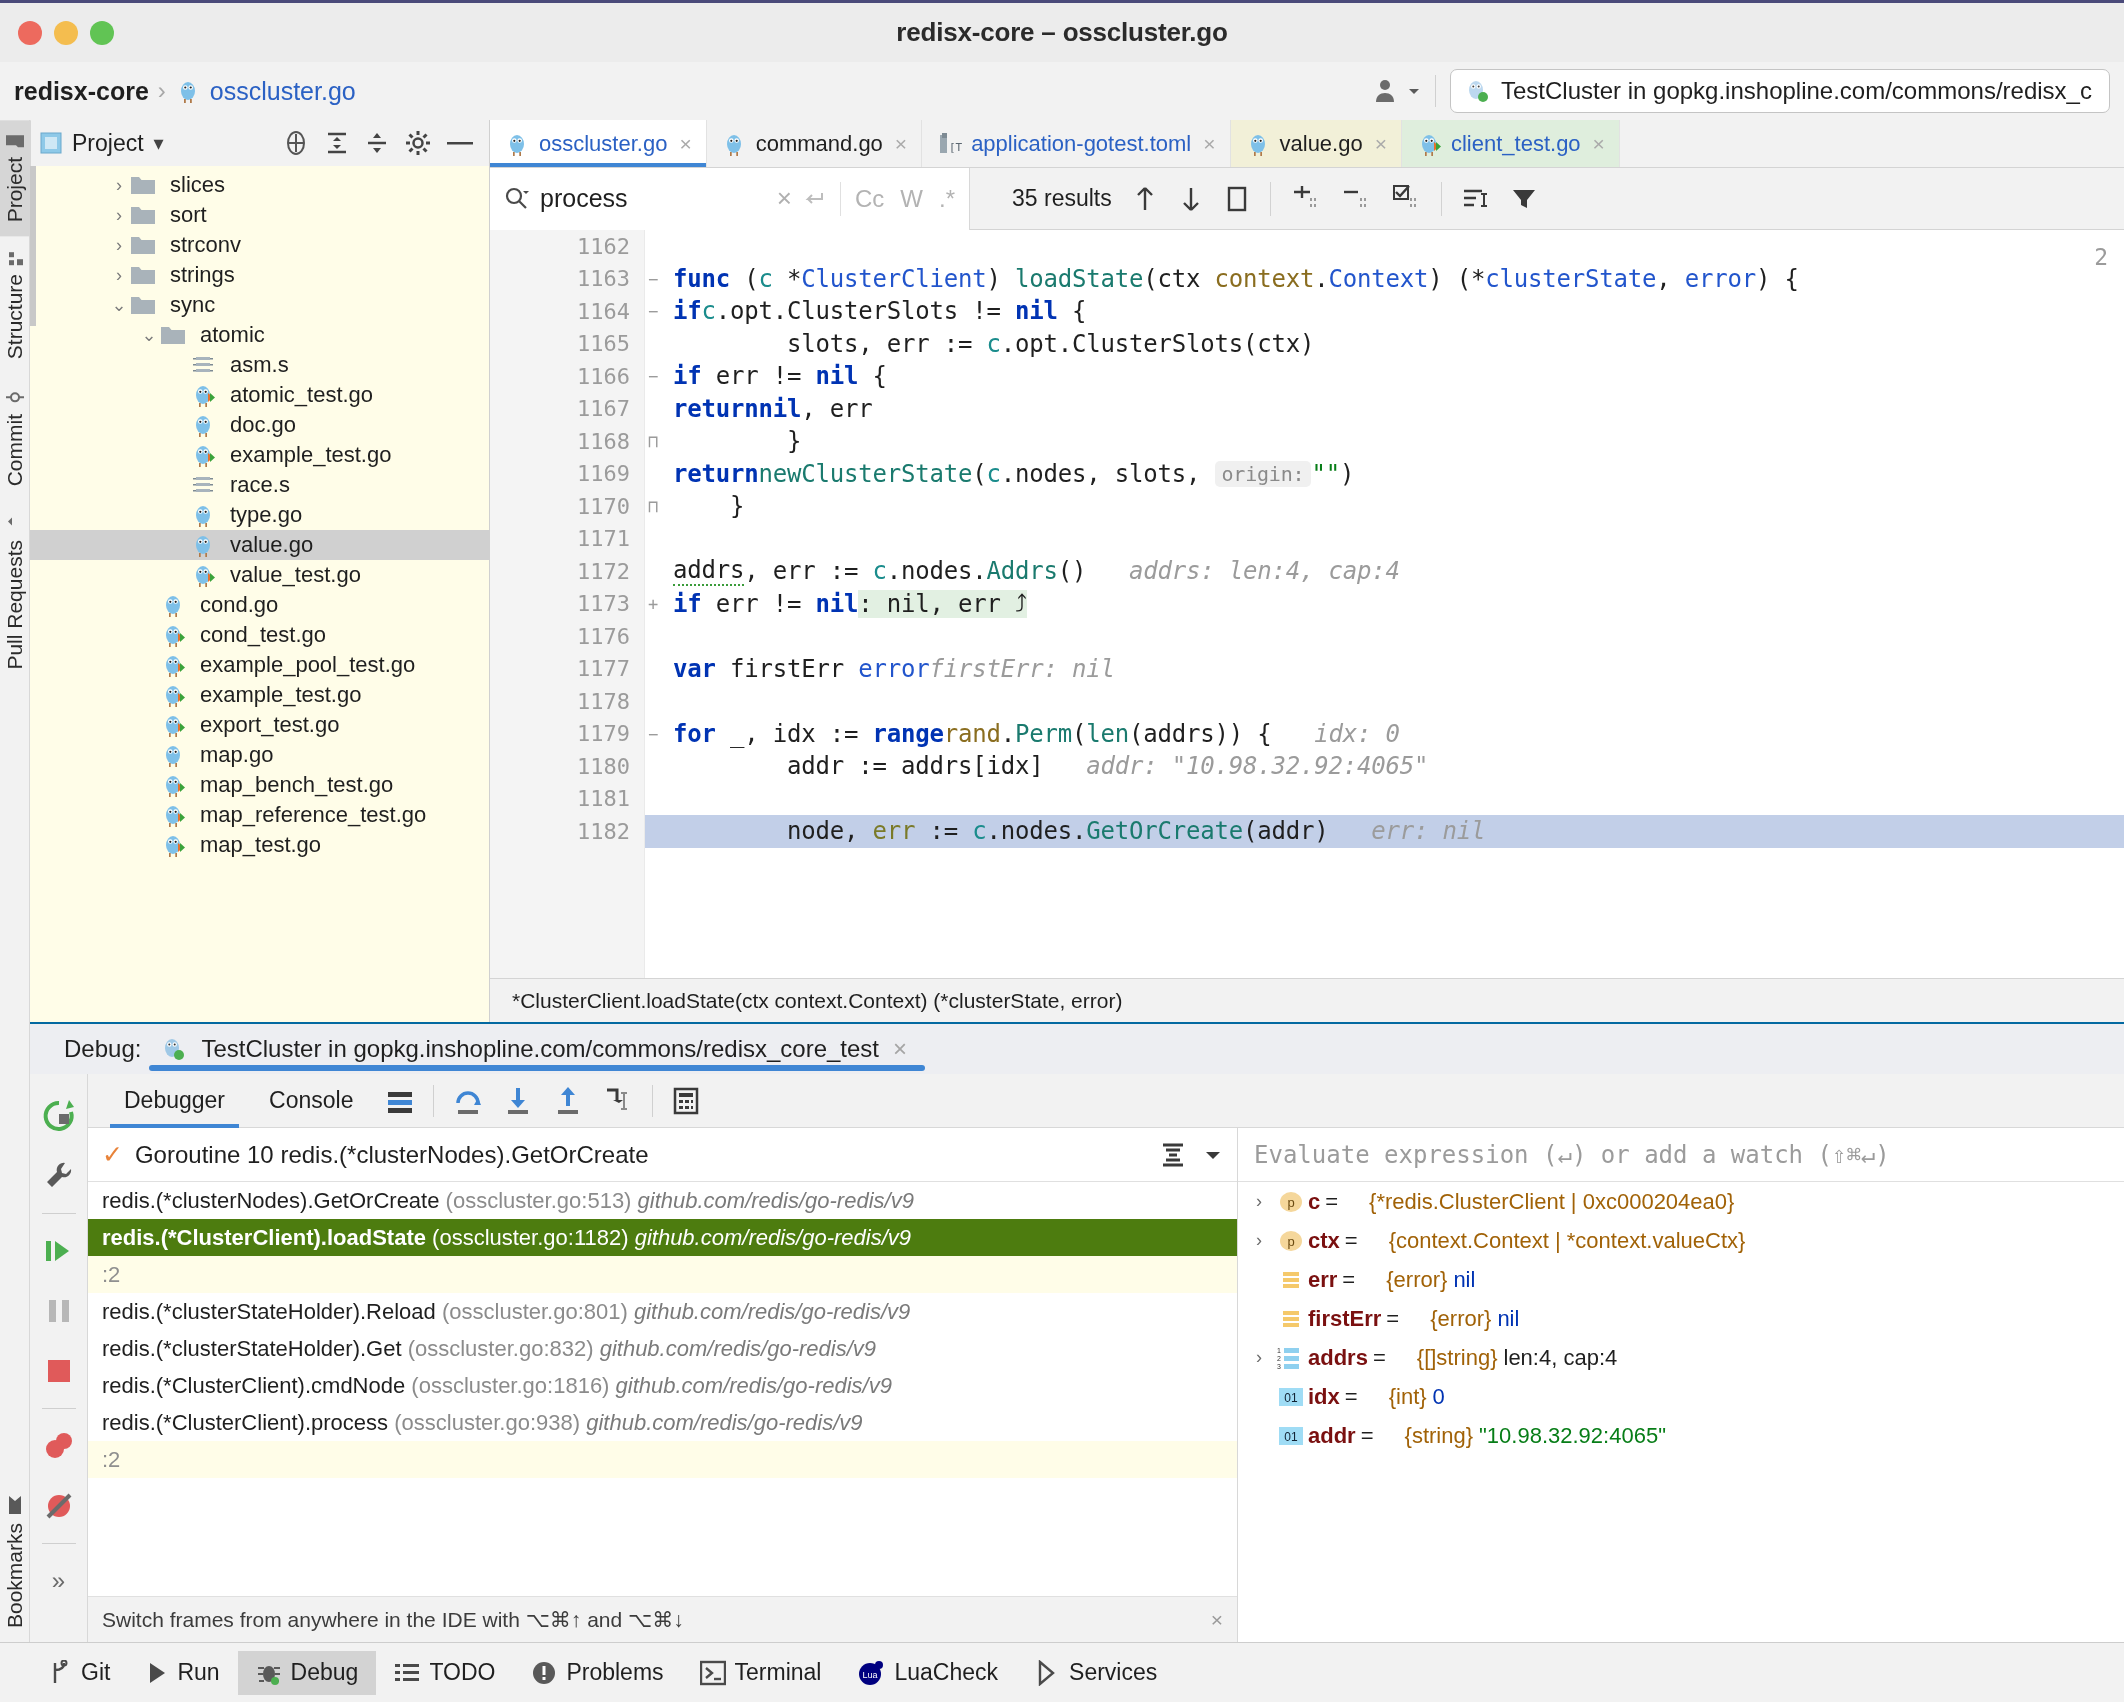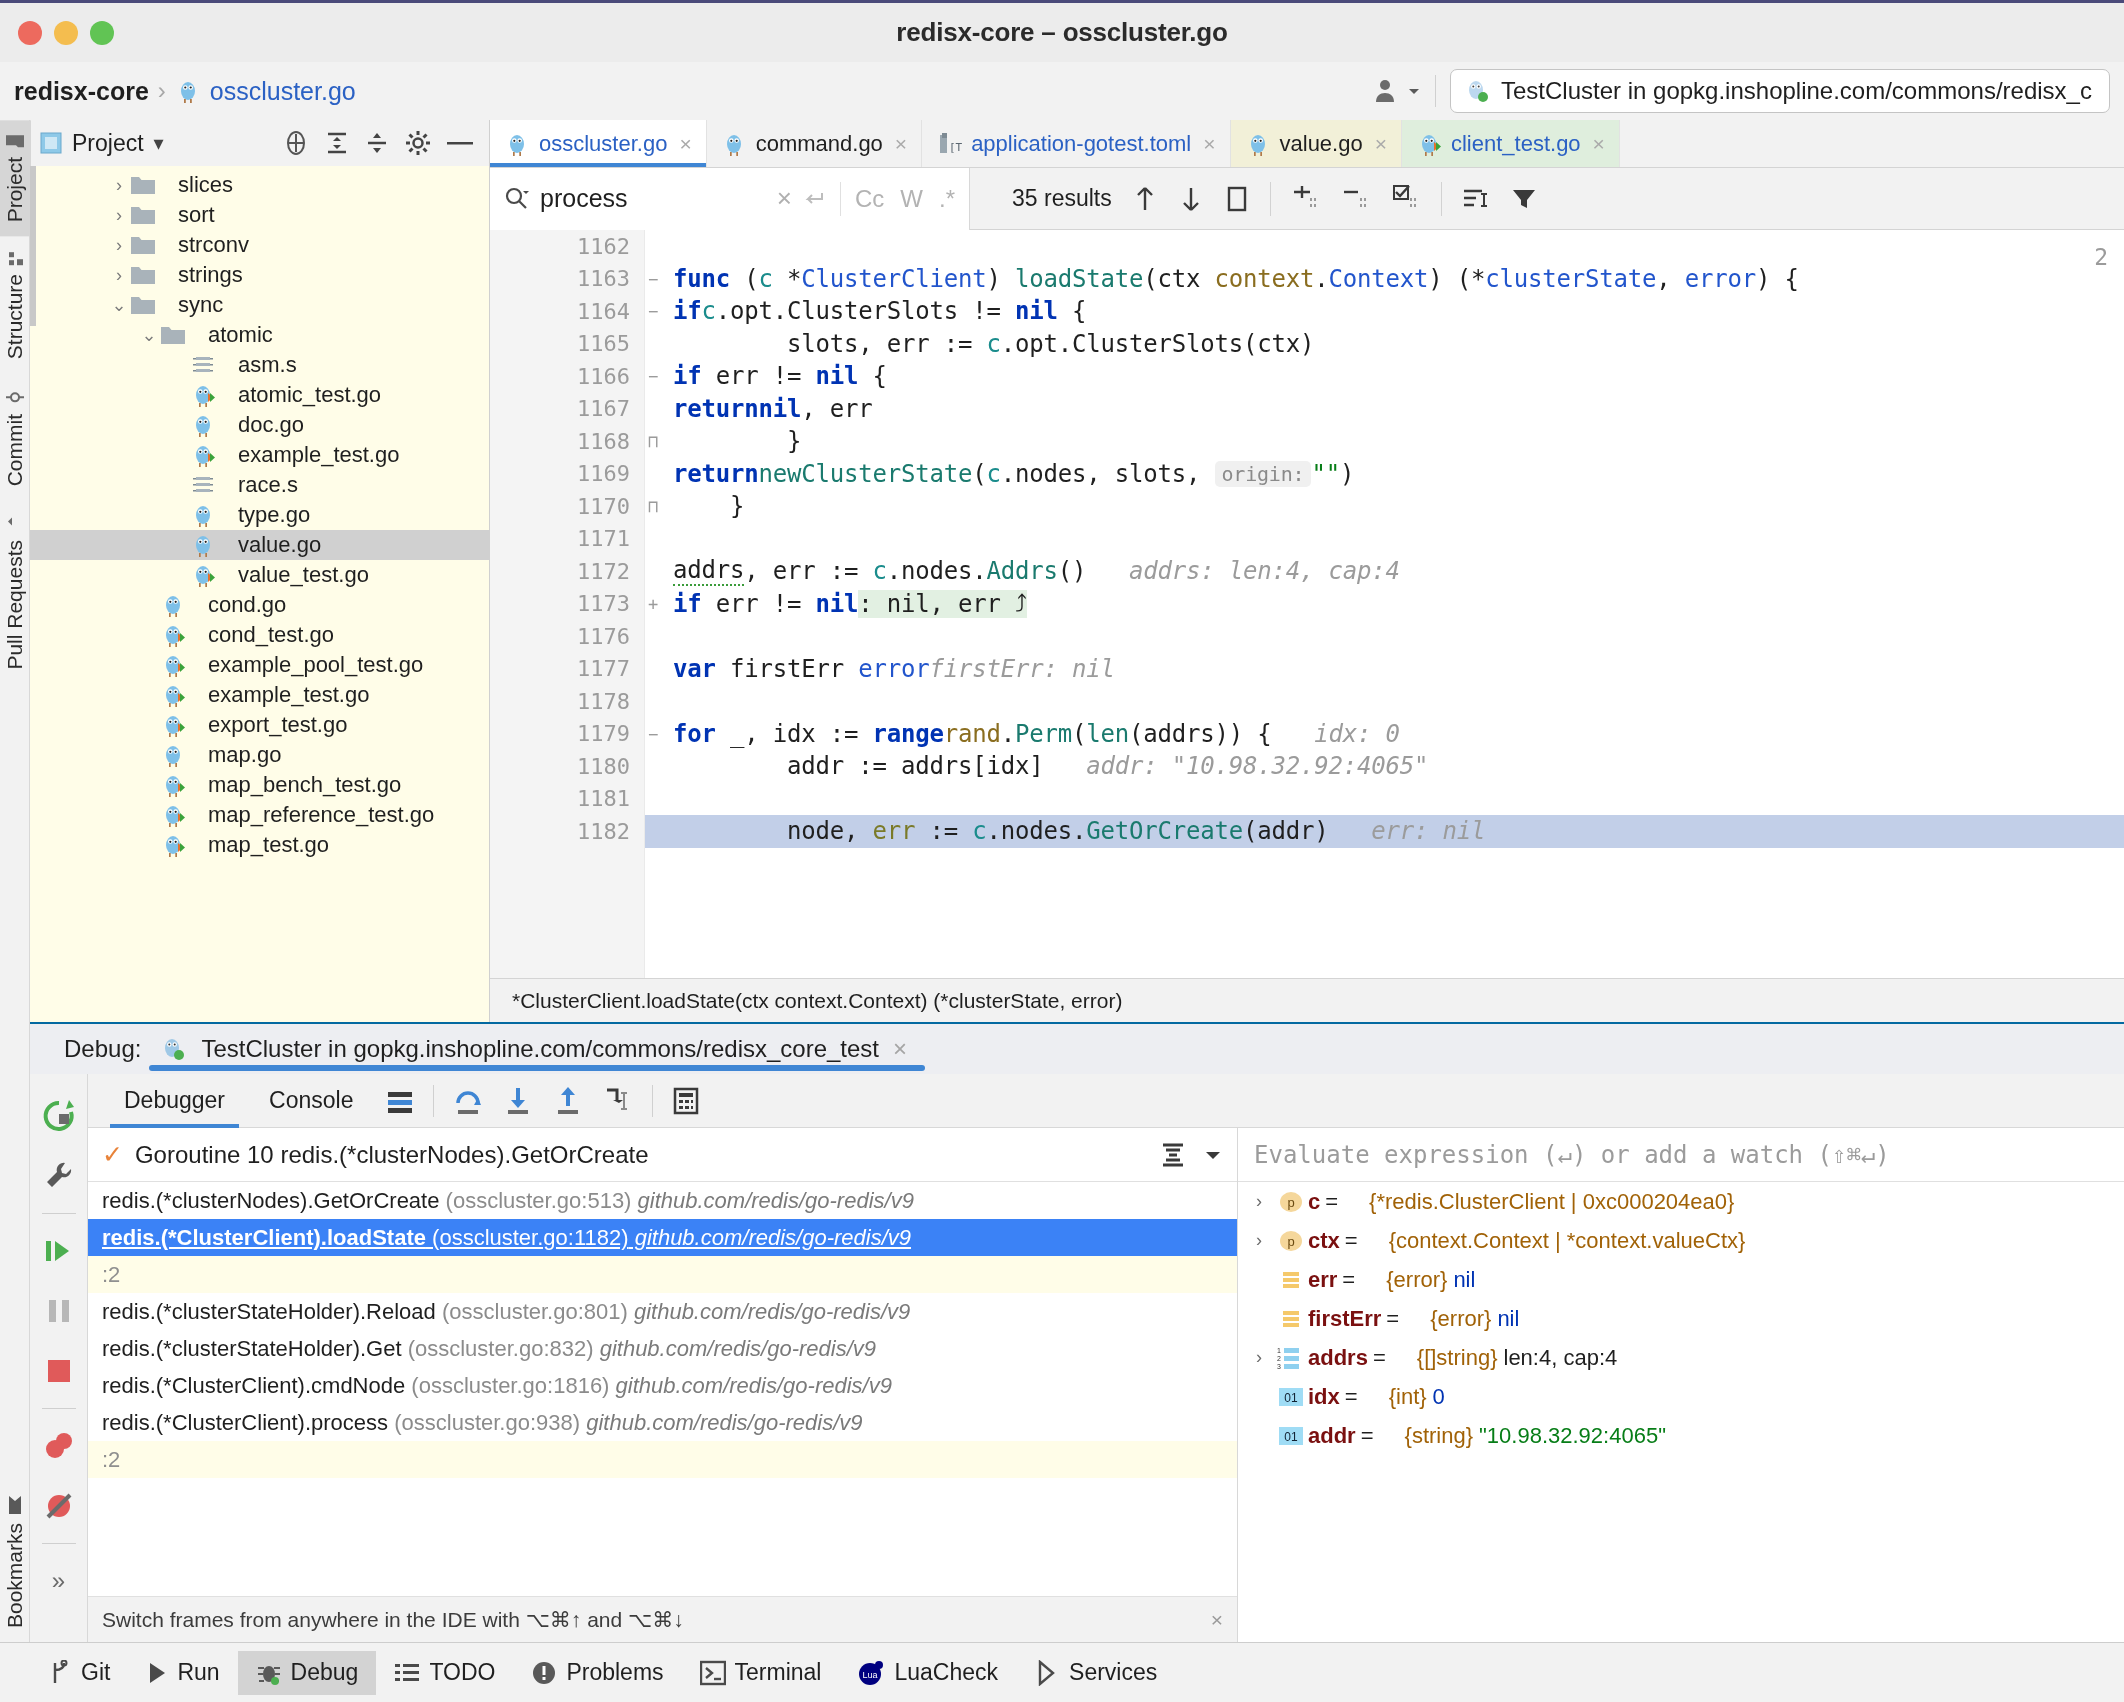--- a/index.html
+++ b/index.html
@@ -58,21 +58,21 @@
   .proj-header { height:46px; flex:0 0 46px; background:#f2f2f2; display:flex;
                  align-items:center; padding:0 10px; gap:10px; }
   .proj-title { font-size:23px; color:#1f1f1f; }
   .proj-icons { margin-left:auto; display:flex; align-items:center; gap:16px; padding-right:6px; }
   .tree { flex:1 1 auto; overflow:hidden; background:#fffde8; padding-top:4px; position:relative; }
   .trow { height:30px; display:flex; align-items:center; font-size:22px; color:#1f1f1f;
           white-space:nowrap; }
   .trow.selected { background:#d0d0d0; }
   .arrow { width:22px; text-align:center; color:#7b7b7b; font-size:18px; flex:0 0 22px; }
   .tico { width:26px; flex:0 0 26px; display:flex; align-items:center; justify-content:center; }
-  .tlabel { padding-left:22px; }
+  .tlabel { padding-left:14px; }
   .scroller { position:absolute; left:0; top:0; width:6px; background:#c8c8c8; }
 
   
   .editor-area { flex:1 1 auto; display:flex; flex-direction:column; min-width:0;
                  background:#fff; }
   .tabstrip { height:48px; flex:0 0 48px; display:flex; align-items:stretch;
               background:#f2f2f2; border-bottom:1px solid #d4d4d4; overflow:hidden; }
   .etab { display:flex; align-items:center; gap:9px; padding:0 14px; font-size:22px;
           border-right:1px solid #e2e2e2; white-space:nowrap; position:relative; }
   .etab.active { background:#ffffff; }
@@ -151,21 +151,21 @@
   .dbg-split { flex:1 1 auto; display:flex; min-height:0; }
   .frames { width:1150px; flex:0 0 1150px; display:flex; flex-direction:column;
             background:#fff; border-right:1px solid #d8d8d8; min-height:0; }
   .gor-head { height:54px; flex:0 0 54px; display:flex; align-items:center; gap:12px;
               padding:0 14px; background:#fff; border-bottom:1px solid #e0e0e0;
               font-size:24px; }
   .gor-head .right { margin-left:auto; display:flex; gap:18px; align-items:center;
                      color:#4a4a4a; }
   .frame { height:37px; display:flex; align-items:center; padding-left:14px; font-size:22px;
            white-space:nowrap; }
-  .frame.selected { background:#3b82f6; color:#fff;text-decoration:underline; }
+  .frame.selected { background:#4d7c0f; color:#fff; }
   .frame.auto { background:#fffde8; color:#8f8f8f; }
   .fr-name { color:#1f1f1f; }
   .fr-loc { color:#8b8b8b; }
   .fr-mod { color:#7a7a7a; font-style:italic; }
   .frame.selected .fr-name, .frame.selected .fr-loc, .frame.selected .fr-mod { color:#fff; }
   .frame.selected .fr-name { font-weight:bold; }
   .frames-footer { margin-top:auto; height:46px; flex:0 0 46px; background:#f2f2f2;
                    border-top:1px solid #e0e0e0; display:flex; align-items:center;
                    padding:0 14px; font-size:21px; color:#3c3c3c; }
   .vars { flex:1 1 auto; display:flex; flex-direction:column; background:#fff; min-width:0; }

